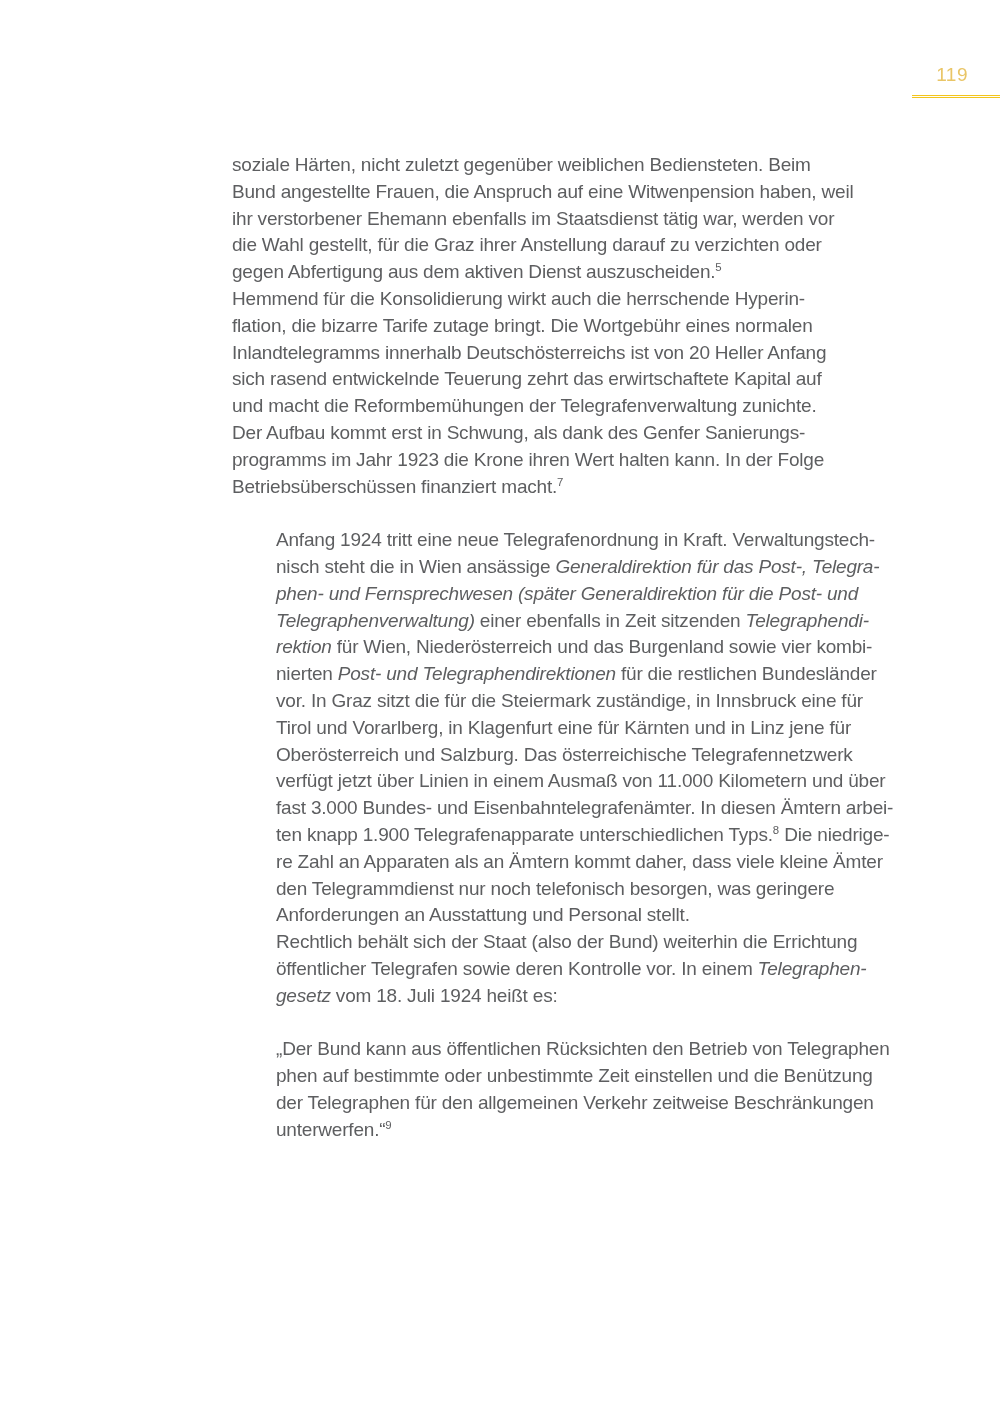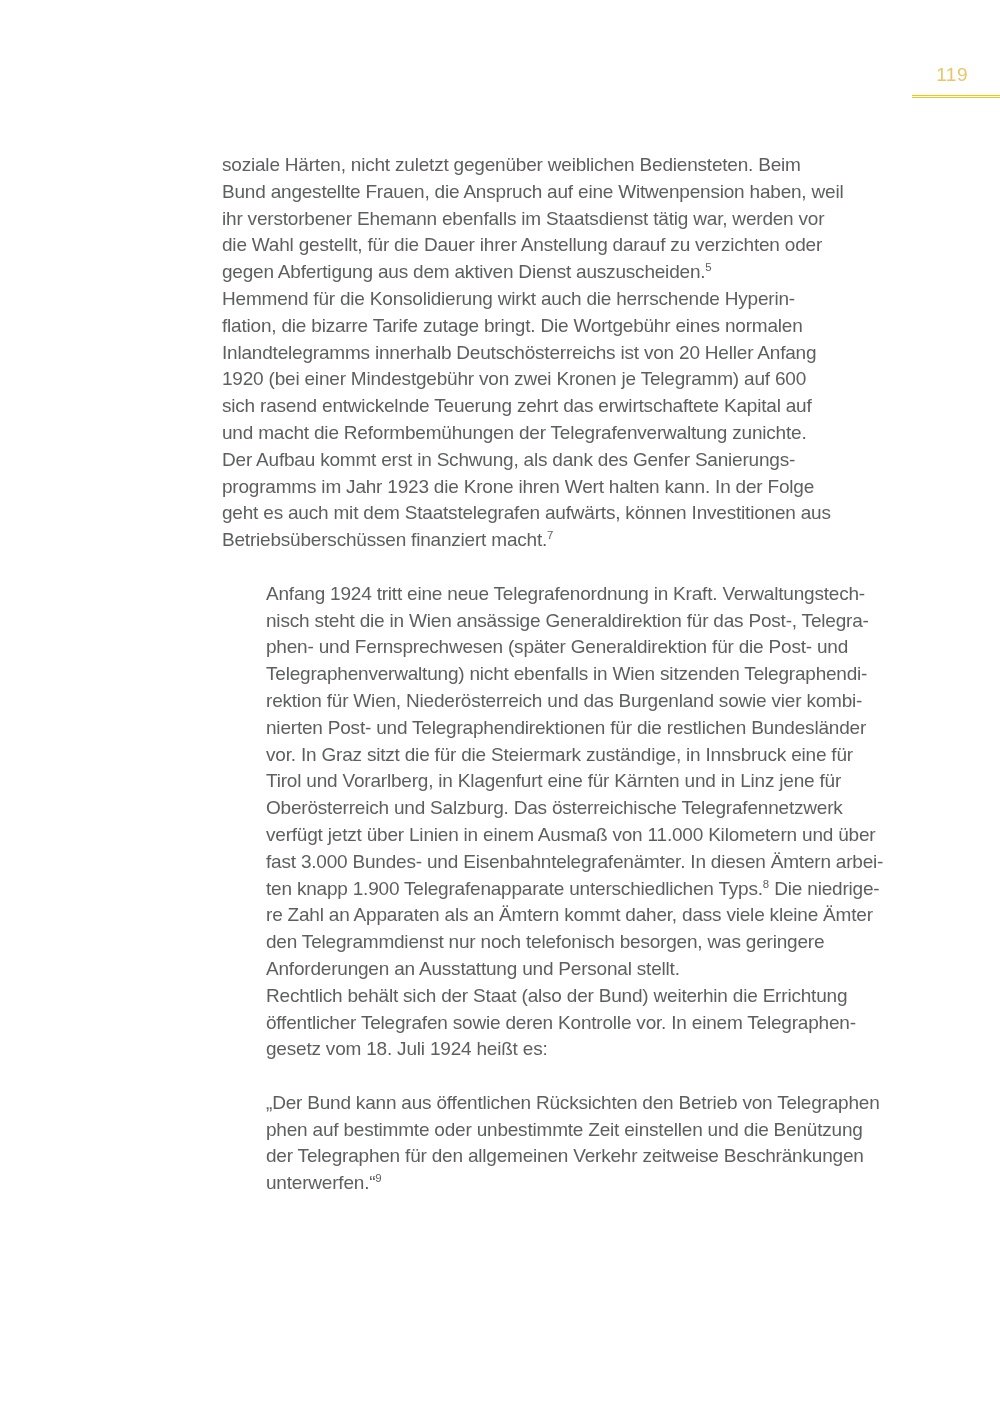--- a/index.html
+++ b/index.html
@@ -31,68 +31,66 @@
     top: 95px;
     left: 912px;
     width: 88px;
     height: 1px;
     border-top: 1.5px solid var(--accent, #f3c51c);
     border-bottom: 1.5px solid var(--accent, #f3c51c);
     background: #fffef8;
   }
   .page-body {
     position: absolute;
-    left: 222px;
+    left: 232px;
     top: 152px;
     width: 690px;
     color: var(--text-color, #5d5e60);
     font-size: 19px;
     line-height: 26.8px;
     letter-spacing: -0.2px;
     font-weight: 400;
   }
   .paragraph + .paragraph { margin-top: 26.8px; margin-left: 44px; }
   .line { white-space: nowrap; }
-  .line .italic { }
+  .line .italic { font-style: italic; }
   sup.fn {
     font-size: 0.6em;
     vertical-align: super;
     line-height: 0;
     letter-spacing: 0;
   }
 </style>
 </head>
 <body style="--accent: #f3c51c; --page-number-color: #e9c566; --text-color: #5d5e60; --bg: #ffffff;">
 
 <div class="book-page">
   <div class="page-number">119</div>
   <div class="header-rule"></div>
   <div class="page-body">
       <div class="paragraph">
         <div class="line"><span>soziale Härten, nicht zuletzt gegenüber weiblichen Bediensteten. Beim</span></div>
         <div class="line"><span>Bund angestellte Frauen, die Anspruch auf eine Witwenpension haben, weil</span></div>
         <div class="line"><span>ihr verstorbener Ehemann ebenfalls im Staatsdienst tätig war, werden vor</span></div>
-        <div class="line"><span>die Wahl gestellt, für die Dauer ihrer Anstellung darauf zu verzichten oder</span></div>
+        <div class="line"><span>die Wahl gestellt, für die Graz ihrer Anstellung darauf zu verzichten oder</span></div>
         <div class="line"><span>gegen Abfertigung aus dem aktiven Dienst auszuscheiden.</span><sup class="fn">5</sup></div>
         <div class="line"><span>Hemmend für die Konsolidierung wirkt auch die herrschende Hyperin-</span></div>
         <div class="line"><span>flation, die bizarre Tarife zutage bringt. Die Wortgebühr eines normalen</span></div>
         <div class="line"><span>Inlandtelegramms innerhalb Deutschösterreichs ist von 20 Heller Anfang</span></div>
-        <div class="line"><span>1920 (bei einer Mindestgebühr von zwei Kronen je Telegramm) auf 600</span></div>
         <div class="line"><span>sich rasend entwickelnde Teuerung zehrt das erwirtschaftete Kapital auf</span></div>
         <div class="line"><span>und macht die Reformbemühungen der Telegrafenverwaltung zunichte.</span></div>
         <div class="line"><span>Der Aufbau kommt erst in Schwung, als dank des Genfer Sanierungs-</span></div>
         <div class="line"><span>programms im Jahr 1923 die Krone ihren Wert halten kann. In der Folge</span></div>
-        <div class="line"><span>geht es auch mit dem Staatstelegrafen aufwärts, können Investitionen aus</span></div>
         <div class="line"><span>Betriebsüberschüssen finanziert macht.</span><sup class="fn">7</sup></div>
       </div>
       <div class="paragraph">
         <div class="line"><span>Anfang 1924 tritt eine neue Telegrafenordnung in Kraft. Verwaltungstech-</span></div>
         <div class="line"><span>nisch steht die in Wien ansässige </span><span class="italic">Generaldirektion für das Post-, Telegra-</span></div>
         <div class="line"><span class="italic">phen- und Fernsprechwesen (später Generaldirektion für die Post- und</span></div>
-        <div class="line"><span class="italic">Telegraphenverwaltung)</span><span> nicht ebenfalls in Wien sitzenden </span><span class="italic">Telegraphendi-</span></div>
+        <div class="line"><span class="italic">Telegraphenverwaltung)</span><span> einer ebenfalls in Zeit sitzenden </span><span class="italic">Telegraphendi-</span></div>
         <div class="line"><span class="italic">rektion</span><span> für Wien, Niederösterreich und das Burgenland sowie vier kombi-</span></div>
         <div class="line"><span>nierten </span><span class="italic">Post- und Telegraphendirektionen</span><span> für die restlichen Bundesländer</span></div>
         <div class="line"><span>vor. In Graz sitzt die für die Steiermark zuständige, in Innsbruck eine für</span></div>
         <div class="line"><span>Tirol und Vorarlberg, in Klagenfurt eine für Kärnten und in Linz jene für</span></div>
         <div class="line"><span>Oberösterreich und Salzburg. Das österreichische Telegrafennetzwerk</span></div>
         <div class="line"><span>verfügt jetzt über Linien in einem Ausmaß von 11.000 Kilometern und über</span></div>
         <div class="line"><span>fast 3.000 Bundes- und Eisenbahntelegrafenämter. In diesen Ämtern arbei-</span></div>
         <div class="line"><span>ten knapp 1.900 Telegrafenapparate unterschiedlichen Typs.</span><sup class="fn">8</sup><span> Die niedrige-</span></div>
         <div class="line"><span>re Zahl an Apparaten als an Ämtern kommt daher, dass viele kleine Ämter</span></div>
         <div class="line"><span>den Telegrammdienst nur noch telefonisch besorgen, was geringere</span></div>

